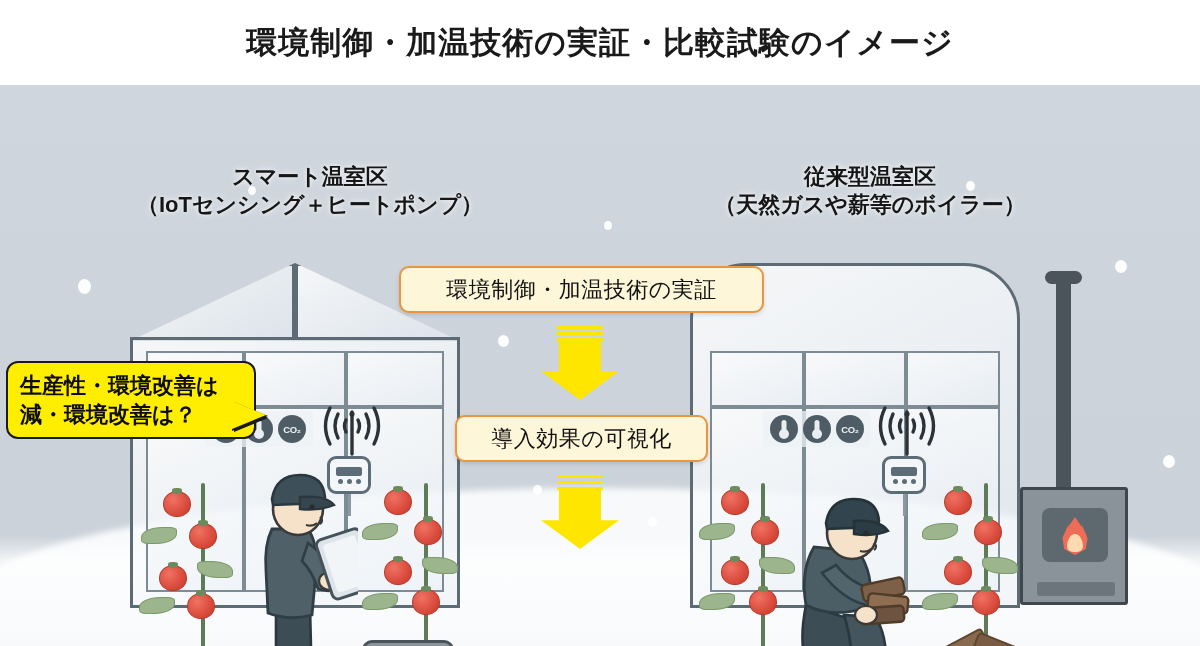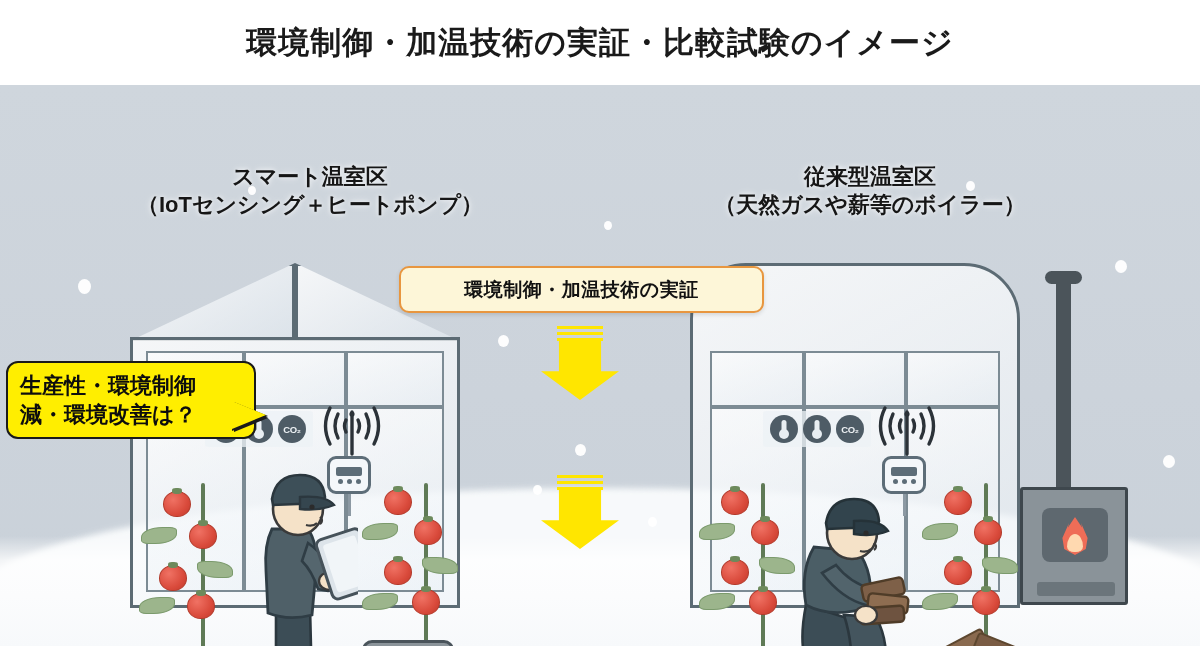--- a/index.html
+++ b/index.html
@@ -151,23 +151,23 @@
     line-height:1.28;white-space:nowrap;
     text-shadow:0 0 4px rgba(255,255,255,.75),0 0 8px rgba(255,255,255,.6);
   }
   .zone-label .l1{font-size:22px;}
   .zone-label .l2{font-size:22px;}
 
   
   .callout{
     position:absolute;background:#fdf6d8;border:2.5px solid #e8963f;
     border-radius:10px;display:flex;align-items:center;justify-content:center;
-    font-weight:bold;color:#121212;white-space:nowrap;
+    font-weight:normal;color:#121212;white-space:nowrap;
     box-shadow:0 2px 4px rgba(0,0,0,.12);
-    font-size:19px;letter-spacing:.5px;
+    font-size:22px;letter-spacing:.5px;
   }
 
   
   .bubble{
     position:absolute;background:#ffee00;border:2.5px solid #1a1a1a;
     border-radius:12px;padding:8px 12px;font-weight:bold;color:#0d0d0d;
     font-size:22px;line-height:1.32;text-align:left;
   }
   .bubble-tail{
     position:absolute;width:0;height:0;
@@ -468,32 +468,35 @@
 
       <div class="arrow" style="left:541px;top:241px;">
         <div class="shaft-lines">
             <i></i>
             <i></i>
             <i></i>
           </div>
         <div class="head"></div>
       </div>
 
+      <div class="callout" style="left:455px;top:330px;width:249px;height:43px;">
+        <span>導入効果の可視化</span>
+      </div>
 
       <div class="arrow" style="left:541px;top:390px;">
         <div class="shaft-lines">
             <i></i>
             <i></i>
             <i></i>
           </div>
         <div class="head"></div>
       </div>
 
 
       <div class="bubble" style="left:6px;top:276px;width:222px;">
-        <div>生産性・環境制御</div>
+        <div>生産性・環境改善は</div>
         <div>減・環境改善は？</div>
       </div>
       <div class="bubble-tail" style="left:232px;top:316px;"></div>
 
     </div>
   </div>
 </div>
 
 </body></html>

